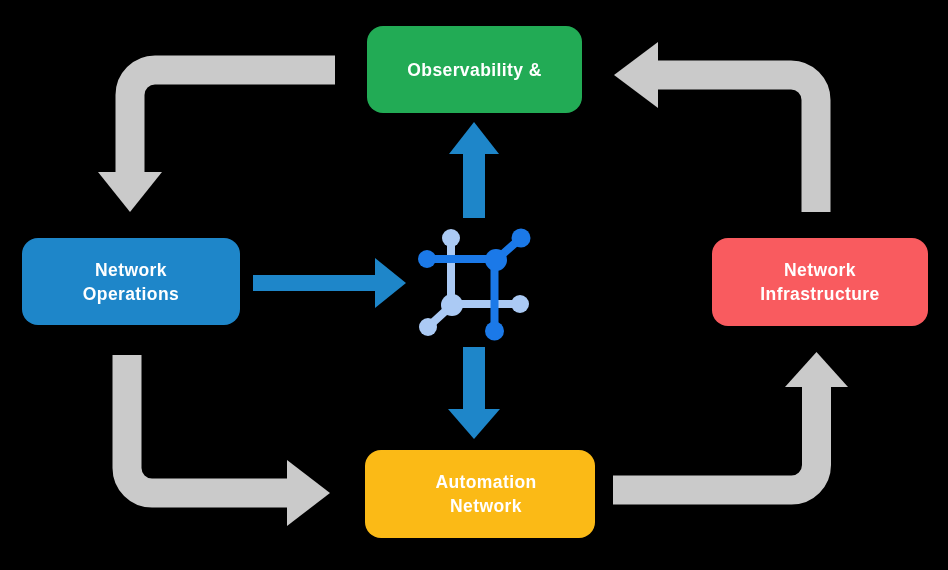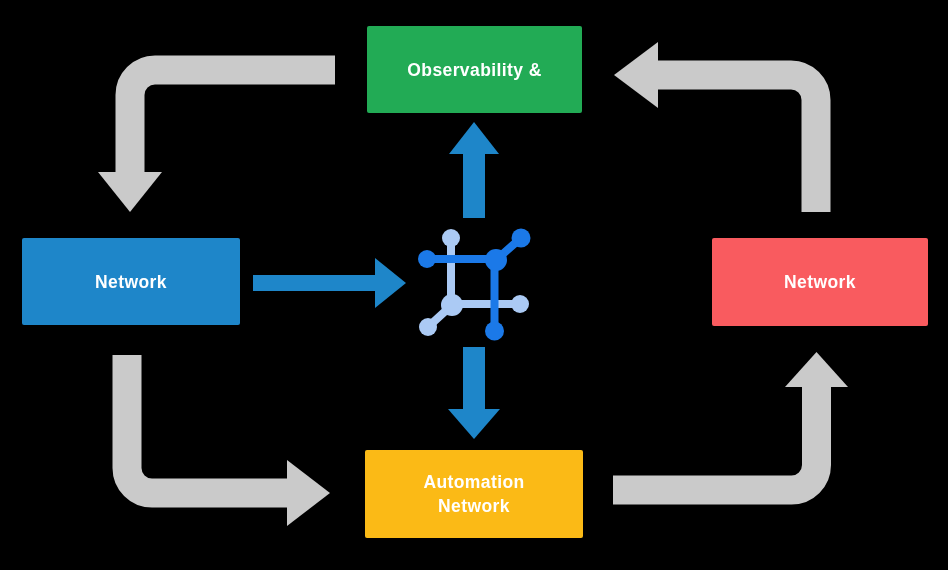--- a/index.html
+++ b/index.html
@@ -18,21 +18,21 @@
     position: absolute;
     left: 0;
     top: 0;
   }
   .node {
     position: absolute;
     display: flex;
     flex-direction: column;
     align-items: center;
     justify-content: center;
-    border-radius: 2px;
+    border-radius: 16px;
     color: #ffffff;
     font-size: 17.5px;
     font-weight: 700;
     letter-spacing: 0.4px;
     line-height: 24px;
     text-align: center;
   }
   .node-observability   { left: 367px; top: 26px;  width: 215px; height: 87px; }
   .node-operations      { left: 22px;  top: 238px; width: 218px; height: 87px; }
   .node-infrastructure  { left: 712px; top: 238px; width: 216px; height: 88px; }
@@ -97,24 +97,26 @@
       </g>
     </g>
   </svg>
 
   <div class="node node-observability" style="background-color: rgb(34, 171, 85);">
     <div>Observability &amp;</div>
   </div>
 
   <div class="node node-operations" style="background-color: rgb(30, 134, 201);">
     <div>Network</div>
+    <div>Operations</div>
   </div>
 
   <div class="node node-infrastructure" style="background-color: rgb(249, 91, 95);">
     <div>Network</div>
+    <div>Infrastructure</div>
   </div>
 
-  <div class="node node-automation" style="background-color: rgb(251, 186, 22);">
+  <div class="node node-automation" style="background-color: rgb(251, 186, 22); padding-left: 12px;">
     <div>Automation</div>
     <div>Network</div>
   </div>
 
 </div>
 
 </body></html>

